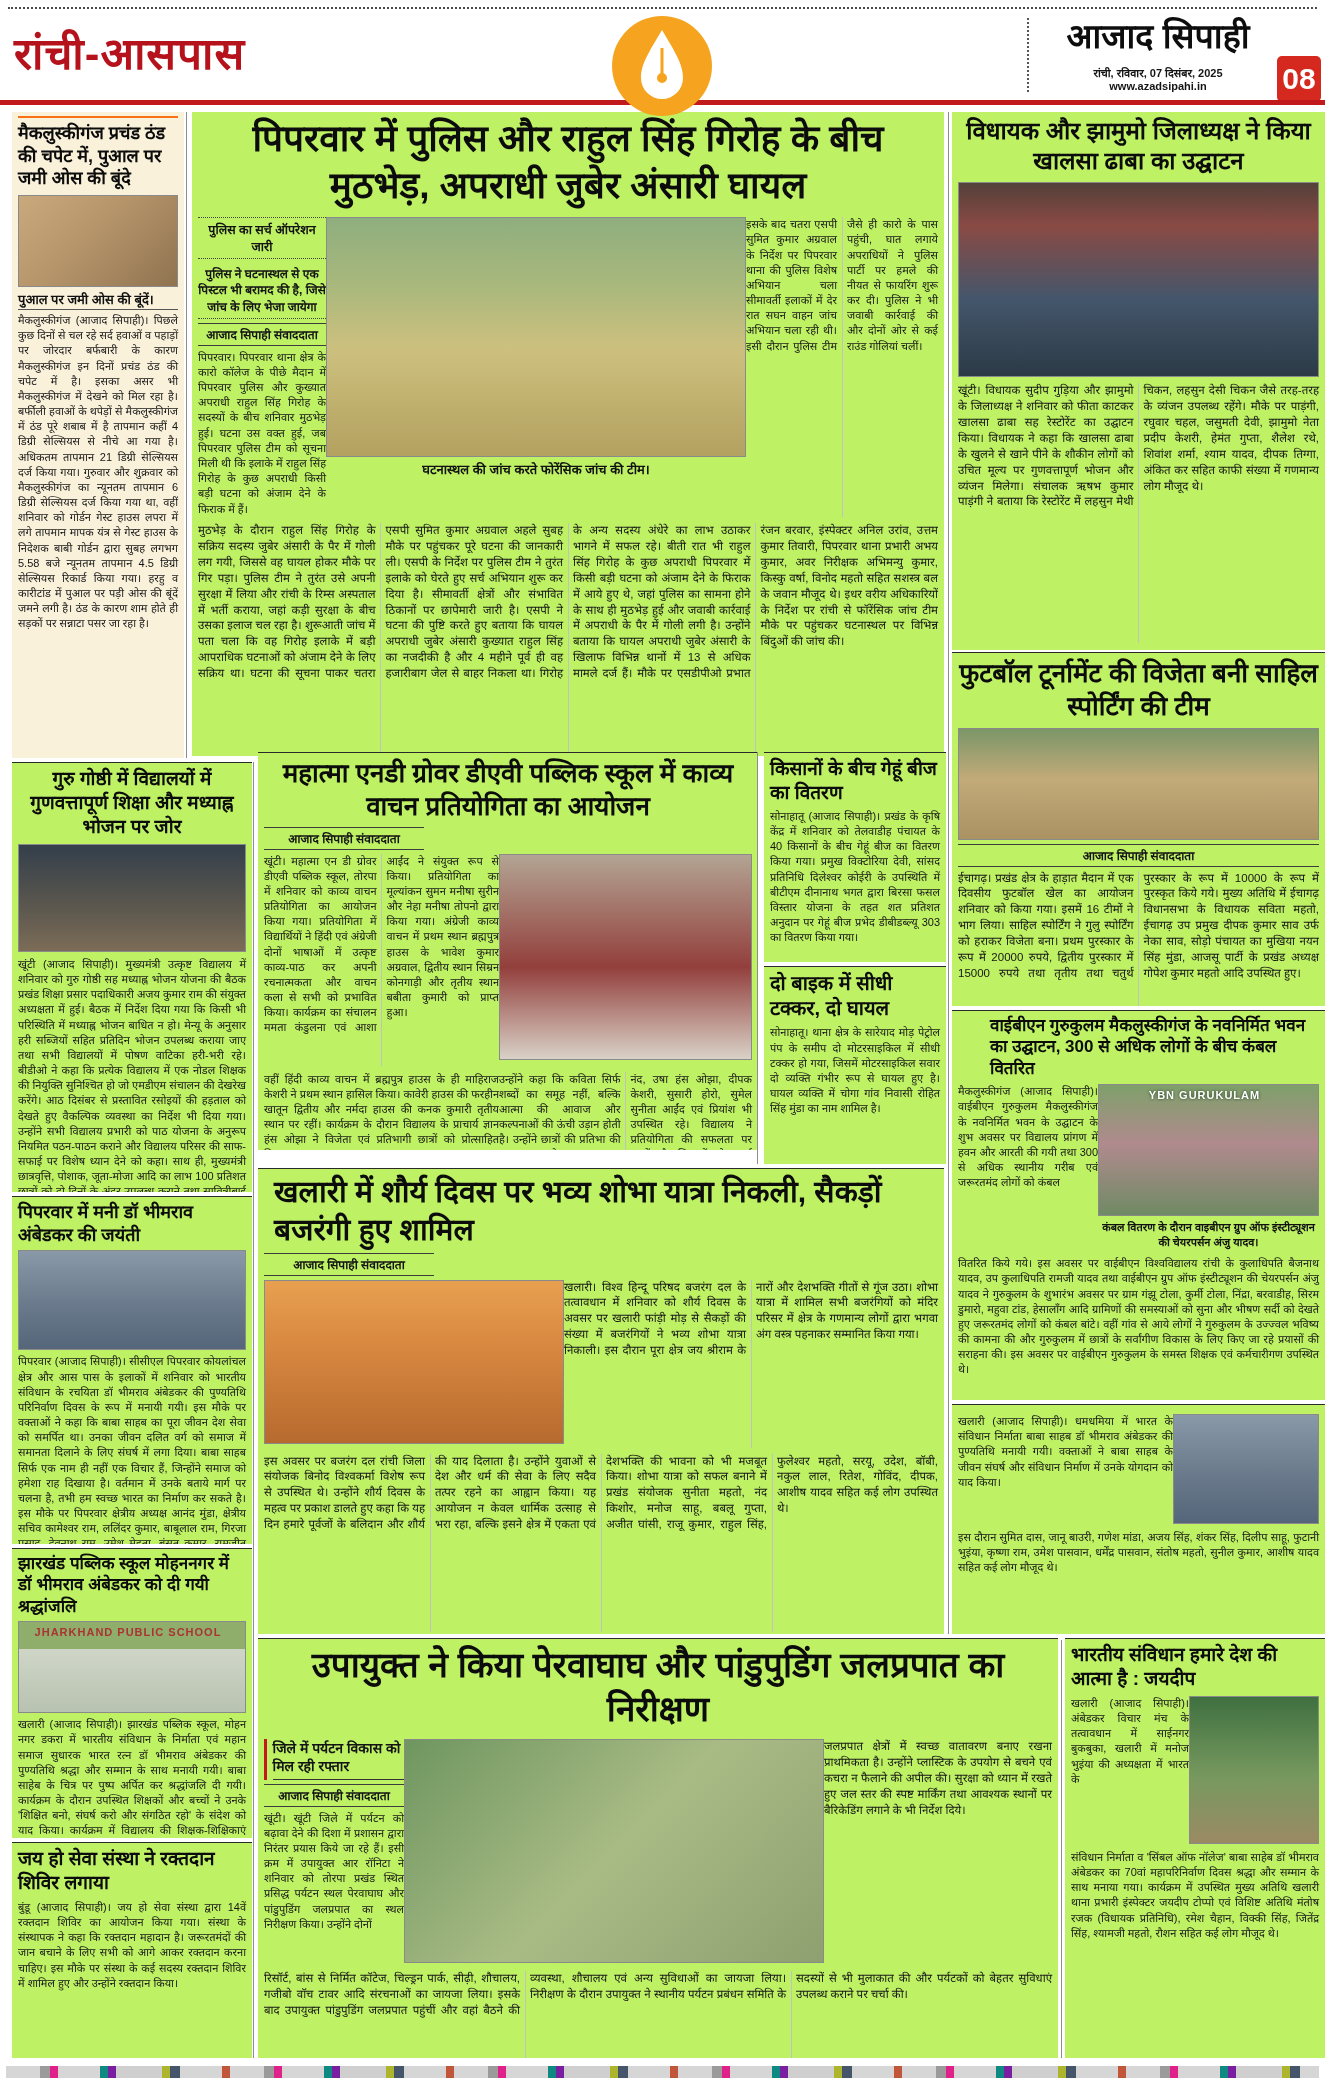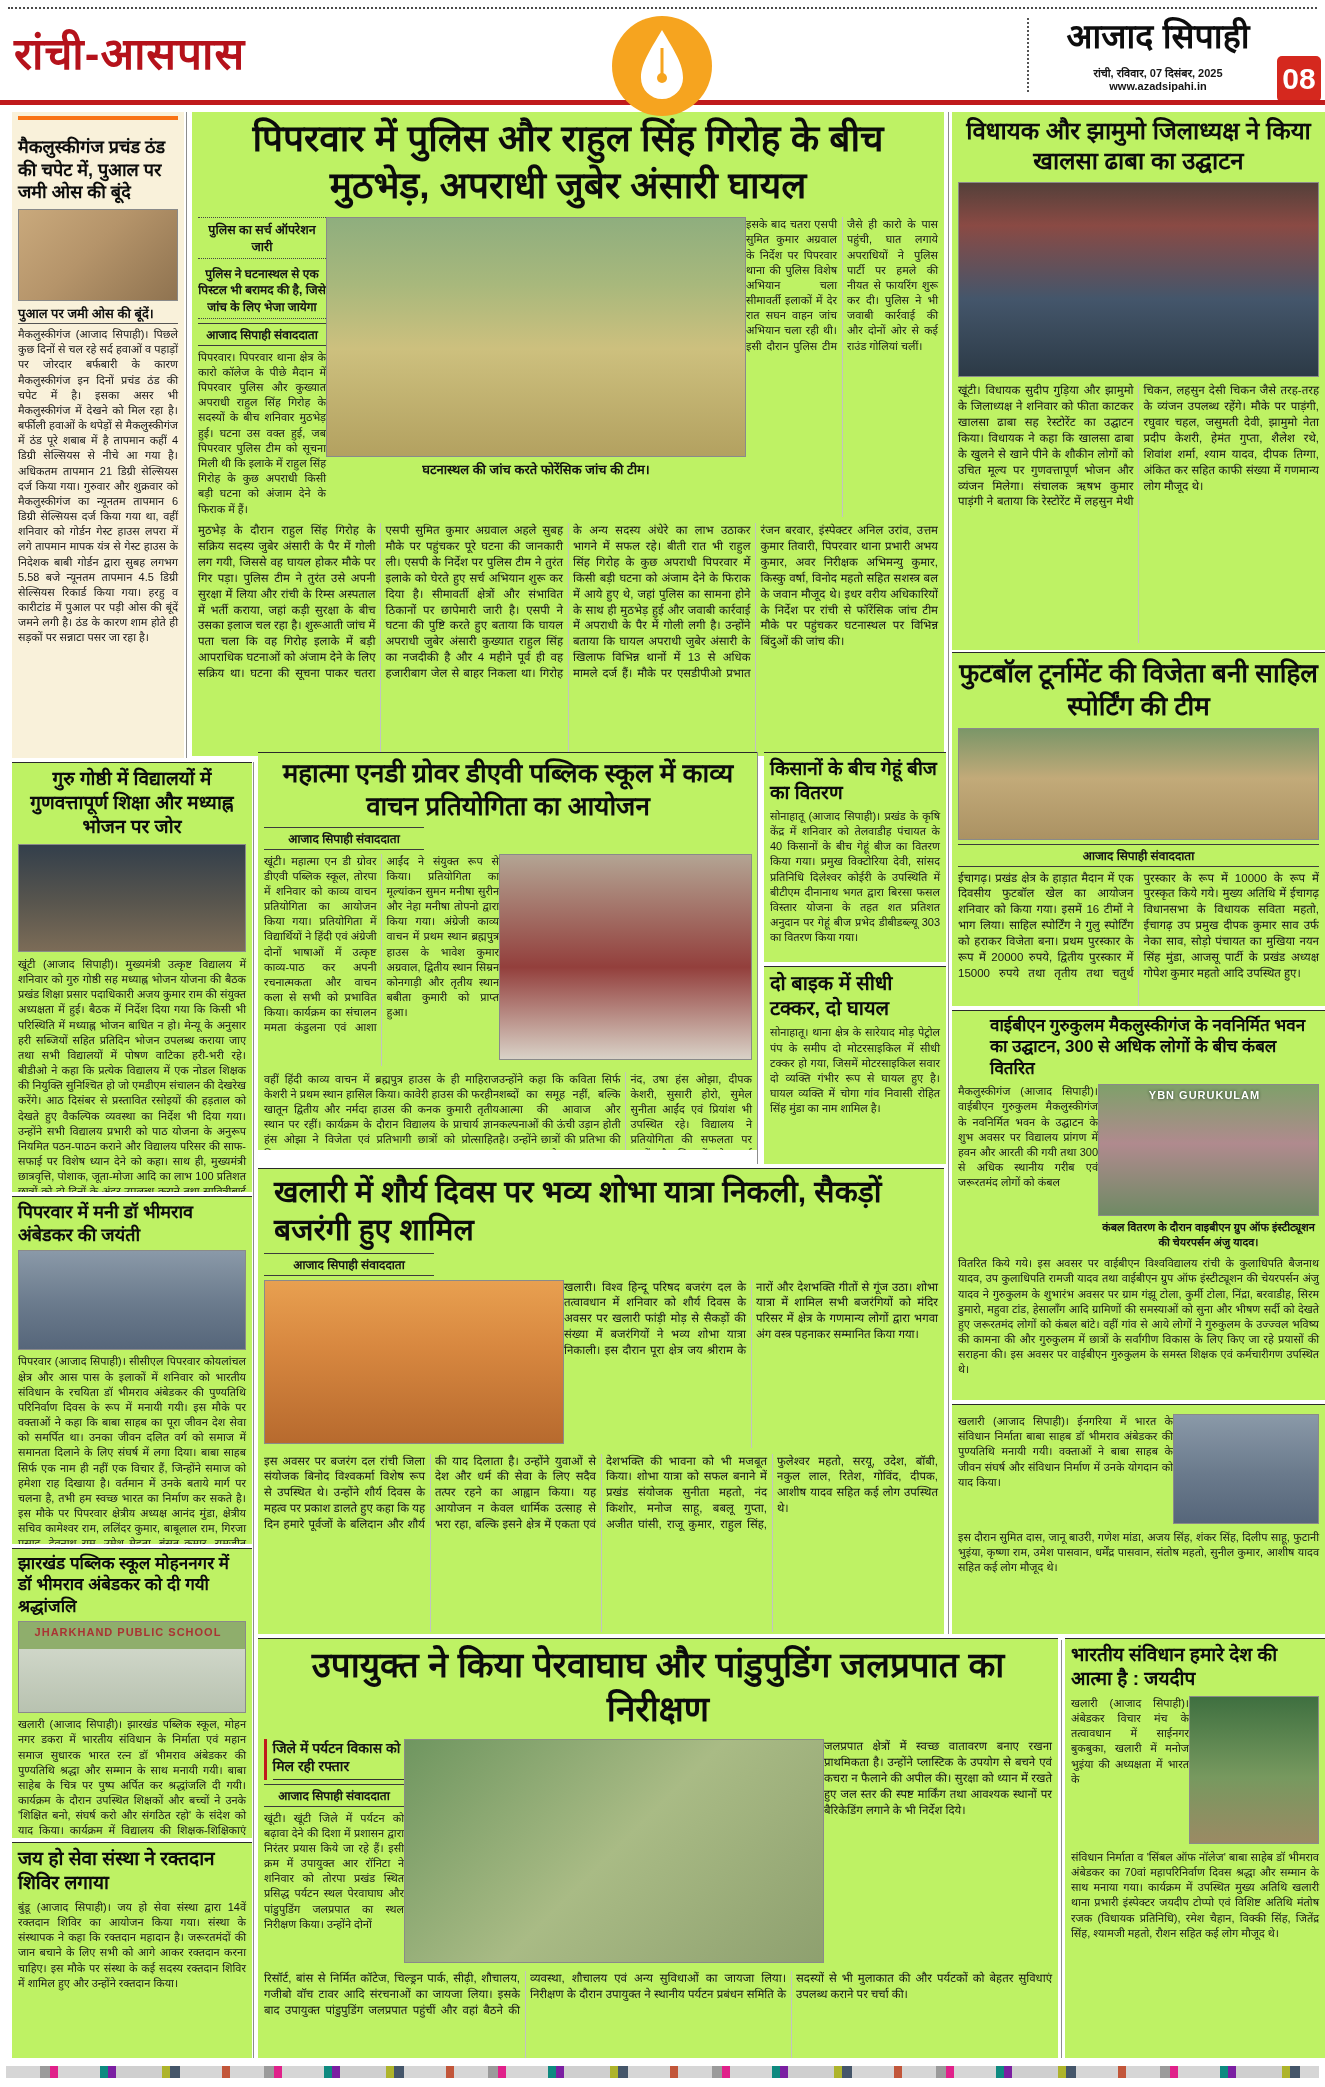--- a/index.html
+++ b/index.html
@@ -82,21 +82,21 @@
   <div class="page-num">08</div>
   <div class="red-rule"></div>
 
   <div class="vline" style="left:186px;top:112px;height:646px;"></div>
   <div class="vline" style="left:253px;top:762px;height:1296px;"></div>
   <div class="vline" style="left:948px;top:112px;height:1522px;"></div>
   <div class="vline" style="left:757px;top:752px;height:412px;"></div>
   <div class="vline" style="left:1061px;top:1640px;height:418px;"></div>
 
   <div class="article" style="left:12px;top:112px;width:172px;height:646px;background:#f9f1da;">
-    <div class="hl hl-left" style="font-size:18px;border-top:4px solid #f97316;padding-top:16px;">मैकलुस्कीगंज प्रचंड ठंड की चपेट में, पुआल पर जमी ओस की बूंदे</div>
+    <div class="hl hl-left" style="font-size:18px;border-top:2px solid #f97316;padding-top:4px;">मैकलुस्कीगंज प्रचंड ठंड की चपेट में, पुआल पर जमी ओस की बूंदे</div>
     <div class="photo ph-straw" style="margin-top:5px;"></div>
     <div class="caption" style="text-align:left;">पुआल पर जमी ओस की बूंदें।</div>
     <div class="body-txt small" style="border-top:1px solid #555;padding-top:3px;">मैकलुस्कीगंज (आजाद सिपाही)। पिछले कुछ दिनों से चल रहे सर्द हवाओं व पहाड़ों पर जोरदार बर्फबारी के कारण मैकलुस्कीगंज इन दिनों प्रचंड ठंड की चपेट में है। इसका असर भी मैकलुस्कीगंज में देखने को मिल रहा है। बर्फीली हवाओं के थपेड़ों से मैकलुस्कीगंज में ठंड पूरे शबाब में है तापमान कहीं 4 डिग्री सेल्सियस से नीचे आ गया है। अधिकतम तापमान 21 डिग्री सेल्सियस दर्ज किया गया। गुरुवार और शुक्रवार को मैकलुस्कीगंज का न्यूनतम तापमान 6 डिग्री सेल्सियस दर्ज किया गया था, वहीं शनिवार को गोर्डन गेस्ट हाउस लपरा में लगे तापमान मापक यंत्र से गेस्ट हाउस के निदेशक बाबी गोर्डन द्वारा सुबह लगभग 5.58 बजे न्यूनतम तापमान 4.5 डिग्री सेल्सियस रिकार्ड किया गया। हरहु व कारीटांड में पुआल पर पड़ी ओस की बूंदें जमने लगी है। ठंड के कारण शाम होते ही सड़कों पर सन्नाटा पसर जा रहा है।</div>
   </div>
 
   <div class="article" style="left:192px;top:112px;width:752px;height:644px;">
     <div class="hl" style="font-size:37px;">पिपरवार में पुलिस और राहुल सिंह गिरोह के बीच मुठभेड़, अपराधी जुबेर अंसारी घायल</div>
     <div class="row" style="margin-top:8px;height:300px;">
       <div style="width:128px;flex:0 0 auto;">
         <div class="kicker">पुलिस का सर्च ऑपरेशन जारी</div>
@@ -216,21 +216,21 @@
           <div class="ph-label">YBN GURUKULAM</div>
         </div>
         <div class="caption" style="font-size:11px;">कंबल वितरण के दौरान वाइबीएन ग्रुप ऑफ इंस्टीट्यूशन की चेयरपर्सन अंजु यादव।</div>
       </div>
     </div>
     <div class="body-txt small">वितरित किये गये। इस अवसर पर वाईबीएन विश्वविद्यालय रांची के कुलाधिपति बैजनाथ यादव, उप कुलाधिपति रामजी यादव तथा वाईबीएन ग्रुप ऑफ इंस्टीट्यूशन की चेयरपर्सन अंजु यादव ने गुरुकुलम के शुभारंभ अवसर पर ग्राम गंझू टोला, कुर्मी टोला, निंद्रा, बरवाडीह, सिरम डुमारो, महुवा टांड, हेसालाँग आदि ग्रामिणों की समस्याओं को सुना और भीषण सर्दी को देखते हुए जरूरतमंद लोगों को कंबल बांटे। वहीं गांव से आये लोगों ने गुरुकुलम के उज्ज्वल भविष्य की कामना की और गुरुकुलम में छात्रों के सर्वांगीण विकास के लिए किए जा रहे प्रयासों की सराहना की। इस अवसर पर वाईबीएन गुरुकुलम के समस्त शिक्षक एवं कर्मचारीगण उपस्थित थे।</div>
   </div>
 
   <div class="article t-rule" style="left:952px;top:1404px;width:373px;height:230px;">
     <div class="row" style="margin-top:5px;height:112px;">
-      <div class="body-txt small" style="width:215px;flex:0 0 auto;">खलारी (आजाद सिपाही)। ईनगरिया में भारत के संविधान निर्माता बाबा साहब डॉ भीमराव अंबेडकर की पुण्यतिथि मनायी गयी। वक्ताओं ने बाबा साहब के जीवन संघर्ष और संविधान निर्माण में उनके योगदान को याद किया।</div>
+      <div class="body-txt small" style="width:215px;flex:0 0 auto;">खलारी (आजाद सिपाही)। धमधमिया में भारत के संविधान निर्माता बाबा साहब डॉ भीमराव अंबेडकर की पुण्यतिथि मनायी गयी। वक्ताओं ने बाबा साहब के जीवन संघर्ष और संविधान निर्माण में उनके योगदान को याद किया।</div>
       <div class="photo ph-crowd" style="flex:1;height:110px;"></div>
     </div>
     <div class="body-txt small" style="margin-top:4px;">इस दौरान सुमित दास, जानू बाउरी, गणेश मांडा, अजय सिंह, शंकर सिंह, दिलीप साहू, फुटानी भुइंया, कृष्णा राम, उमेश पासवान, धर्मेंद्र पासवान, संतोष महतो, सुनील कुमार, आशीष यादव सहित कई लोग मौजूद थे।</div>
   </div>
 
   <div class="article t-rule" style="left:1065px;top:1638px;width:260px;height:420px;">
     <div class="hl hl-left" style="font-size:19px;">भारतीय संविधान हमारे देश की आत्मा है : जयदीप</div>
     <div class="row" style="margin-top:5px;height:150px;">
       <div class="body-txt small" style="width:118px;flex:0 0 auto;">खलारी (आजाद सिपाही)। अंबेडकर विचार मंच के तत्वावधान में साईनगर बुकबुका, खलारी में मनोज भुइंया की अध्यक्षता में भारत के</div>
       <div class="photo ph-greencrowd" style="flex:1;height:148px;"></div>

